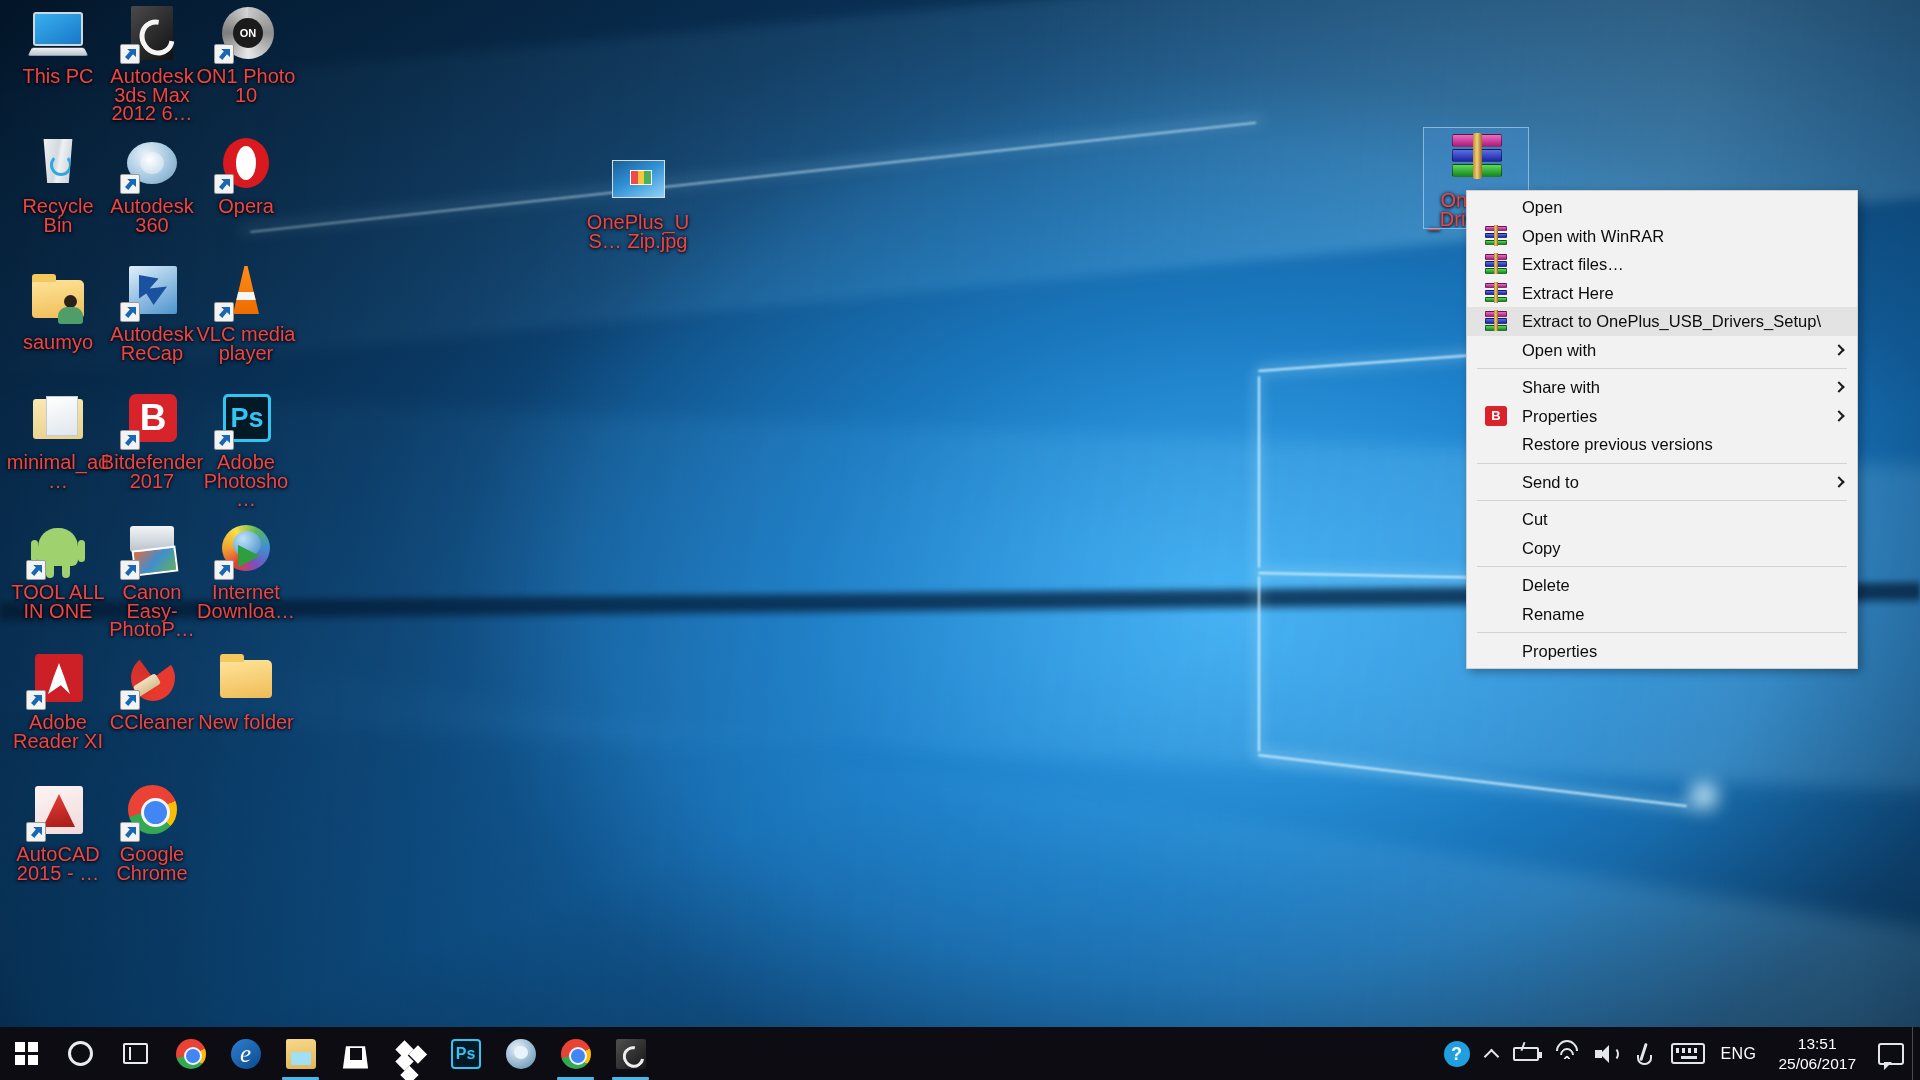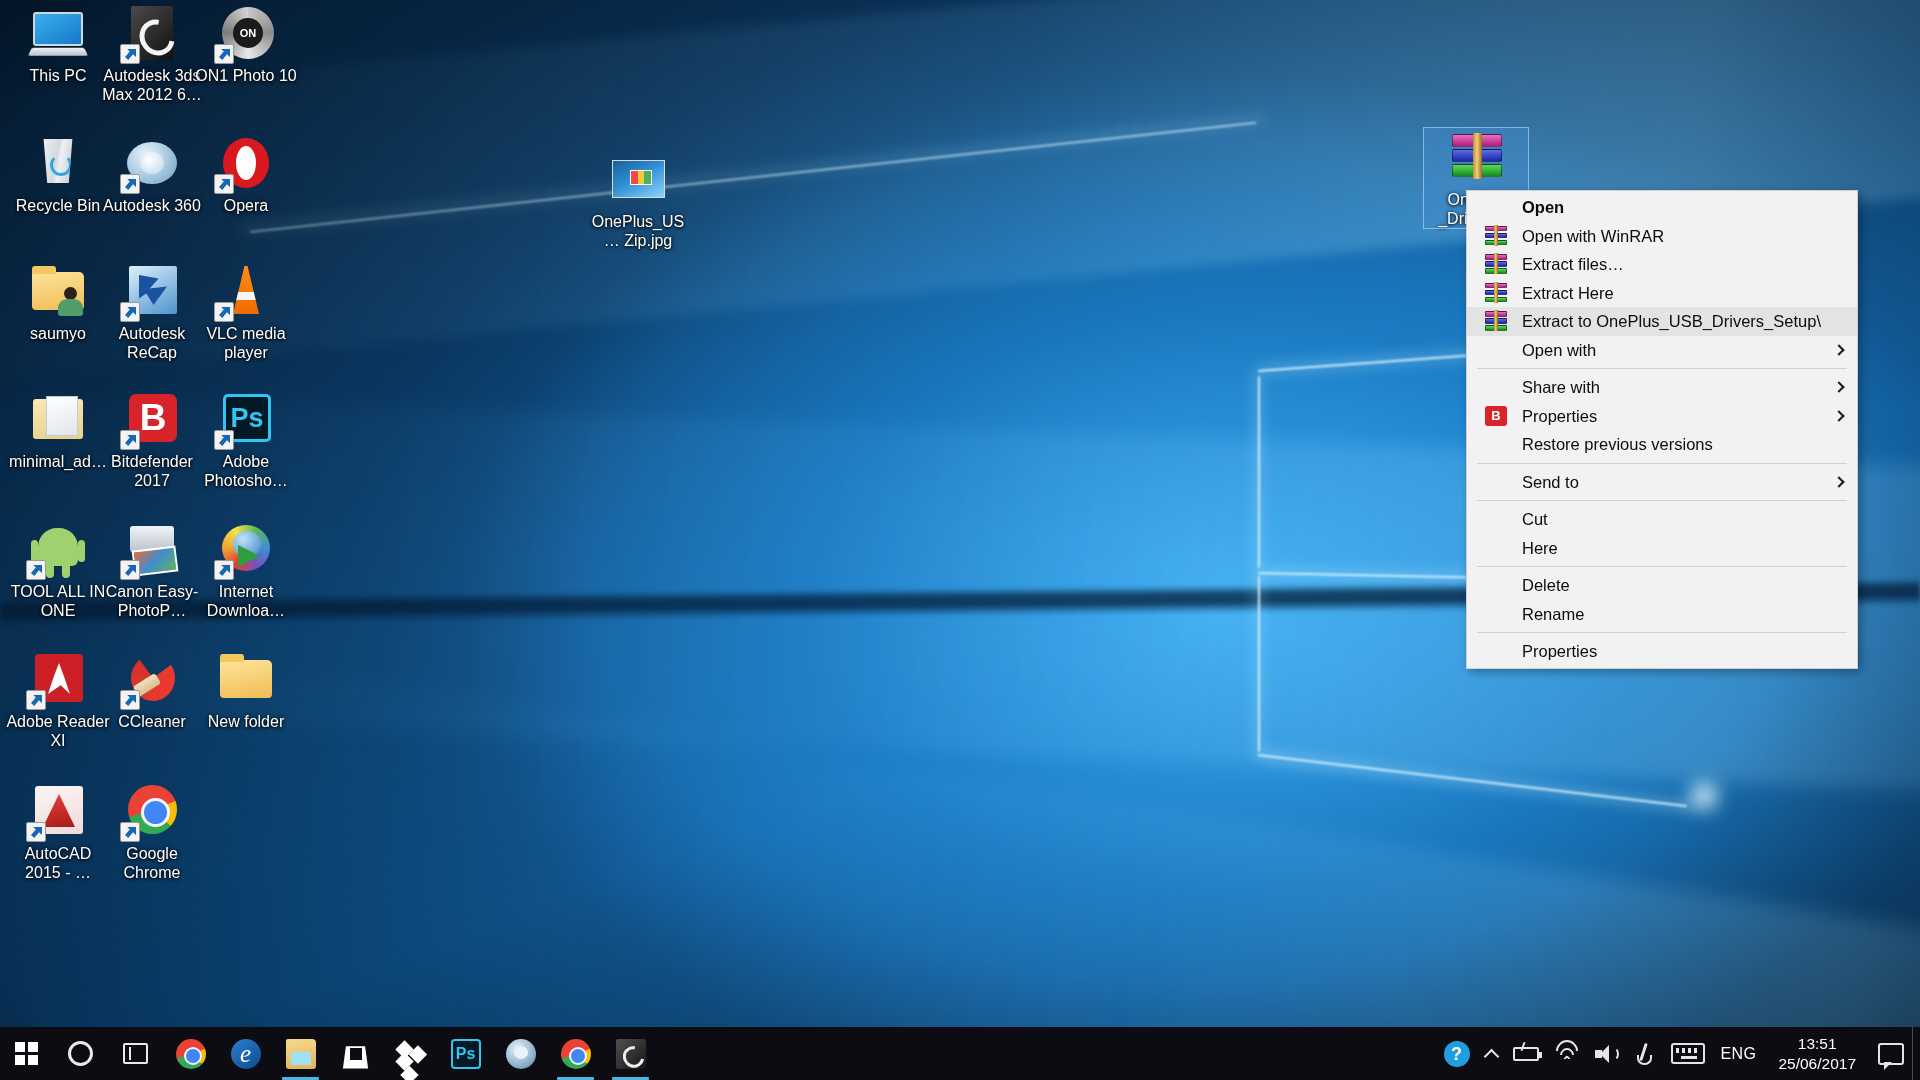--- a/index.html
+++ b/index.html
@@ -54,21 +54,21 @@
   
   #icon-layer { position:absolute; inset:0; }
   .dicon {
     position:absolute; width:104px; text-align:center;
     cursor:default; user-select:none;
   }
   .dicon .art {
     width:58px; height:58px; margin:0 auto 5px; position:relative;
   }
   .dicon .lbl {
-    font-size:16px; line-height:18.5px; color:#ffffff;
+    font-size:20px; line-height:18.5px; color:#ef4444;
     text-shadow:0 1px 3px rgba(0,0,0,0.95), 0 0 4px rgba(0,0,0,0.75);
     word-break:break-word;
   }
   .dicon.sel { background:rgba(70,140,205,0.42); outline:1px solid rgba(160,205,240,0.75); }
   .shortcut-arrow {
     position:absolute; left:-3px; bottom:-2px; width:20px; height:20px;
     background:#f3f3f3; border:1px solid #9a9a9a; border-radius:2px;
   }
   .shortcut-arrow::after {
     content:""; position:absolute; left:4px; top:4px; width:11px; height:11px;
@@ -135,21 +135,21 @@
   .a-rar::after{content:"";position:absolute;left:21px;top:-1px;width:9px;height:46px;background:linear-gradient(90deg,#c08a34,#f0d07a 45%,#9a6a20);border-radius:2px;}
 
   
   #ctx {
     position:absolute; left:1466px; top:190px; width:392px;
     background:#f2f2f2; border:1px solid #cfcfcf;
     box-shadow:3px 3px 9px rgba(0,0,0,0.32);
     padding:2px 0; font-size:16.5px; color:#0c0c0c; z-index:40;
   }
   .mi { position:relative; height:28.5px; line-height:28.5px; padding:0 34px 0 55px; white-space:nowrap; cursor:default; }
-  .mi.bold { font-weight:bold; }
+  .mi.bold { font-weight:normal; }
   .mi.hl { background:#e3e3e3; }
   .msep { height:1px; background:#d2d2d2; margin:4px 10px; }
   .mi .mic { position:absolute; left:18px; top:50%; transform:translateY(-50%); width:22px; height:20px; }
   .mi .chev { position:absolute; right:14px; top:50%; width:8px; height:8px; border-right:2px solid #1b1b1b; border-top:2px solid #1b1b1b; transform:translateY(-50%) rotate(45deg); }
   
   .mic-rar i{position:absolute;left:0;width:22px;height:5.5px;border-radius:1px;border:.5px solid rgba(0,0,0,.45);}
   .mic-rar i:nth-child(1){top:0;background:linear-gradient(180deg,#e86fc0,#b01c7e);}
   .mic-rar i:nth-child(2){top:7px;background:linear-gradient(180deg,#5a6fe0,#1c25a8);}
   .mic-rar i:nth-child(3){top:14px;background:linear-gradient(180deg,#62d861,#138a1c);}
   .mic-rar::after{content:"";position:absolute;left:9px;top:-1px;width:4px;height:21px;background:linear-gradient(90deg,#b8822c,#efcd78 45%,#8d6019);}
@@ -279,21 +279,21 @@
       </div>
       <div class="lbl">Autodesk 360</div>
     </div>
     <div class="dicon" style="left: 194px; top: 134px;">
       <div class="art">
         <div class="a-opera"></div>
         <span class="shortcut-arrow"></span>
       </div>
       <div class="lbl">Opera</div>
     </div>
-    <div class="dicon" style="left: 6px; top: 262px;">
+    <div class="dicon" style="left: 6px; top: 270px;">
       <div class="art">
         <div class="a-folder"></div>
         <div class="a-person"></div>
       </div>
       <div class="lbl">saumyo</div>
     </div>
     <div class="dicon" style="left: 100px; top: 262px;">
       <div class="art">
         <div class="a-recap"></div>
         <span class="shortcut-arrow"></span>
@@ -424,21 +424,21 @@
       </span><span>Extract to OnePlus_USB_Drivers_Setup\</span></div>
     <div class="mi"><span>Open with</span><span class="chev"></span></div>
     <div class="msep"></div>
     <div class="mi"><span>Share with</span><span class="chev"></span></div>
     <div class="mi"><span class="mic mic-bd">B</span><span>Properties</span><span class="chev"></span></div>
     <div class="mi"><span>Restore previous versions</span></div>
     <div class="msep"></div>
     <div class="mi"><span>Send to</span><span class="chev"></span></div>
     <div class="msep"></div>
     <div class="mi"><span>Cut</span></div>
-    <div class="mi"><span>Here</span></div>
+    <div class="mi"><span>Copy</span></div>
     <div class="msep"></div>
     <div class="mi"><span>Delete</span></div>
     <div class="mi"><span>Rename</span></div>
     <div class="msep"></div>
     <div class="mi"><span>Properties</span></div>
   </div>
 
 <div id="taskbar">
   <div class="tb-left" id="tb-left">
       <div class="tbtn" id="start">

